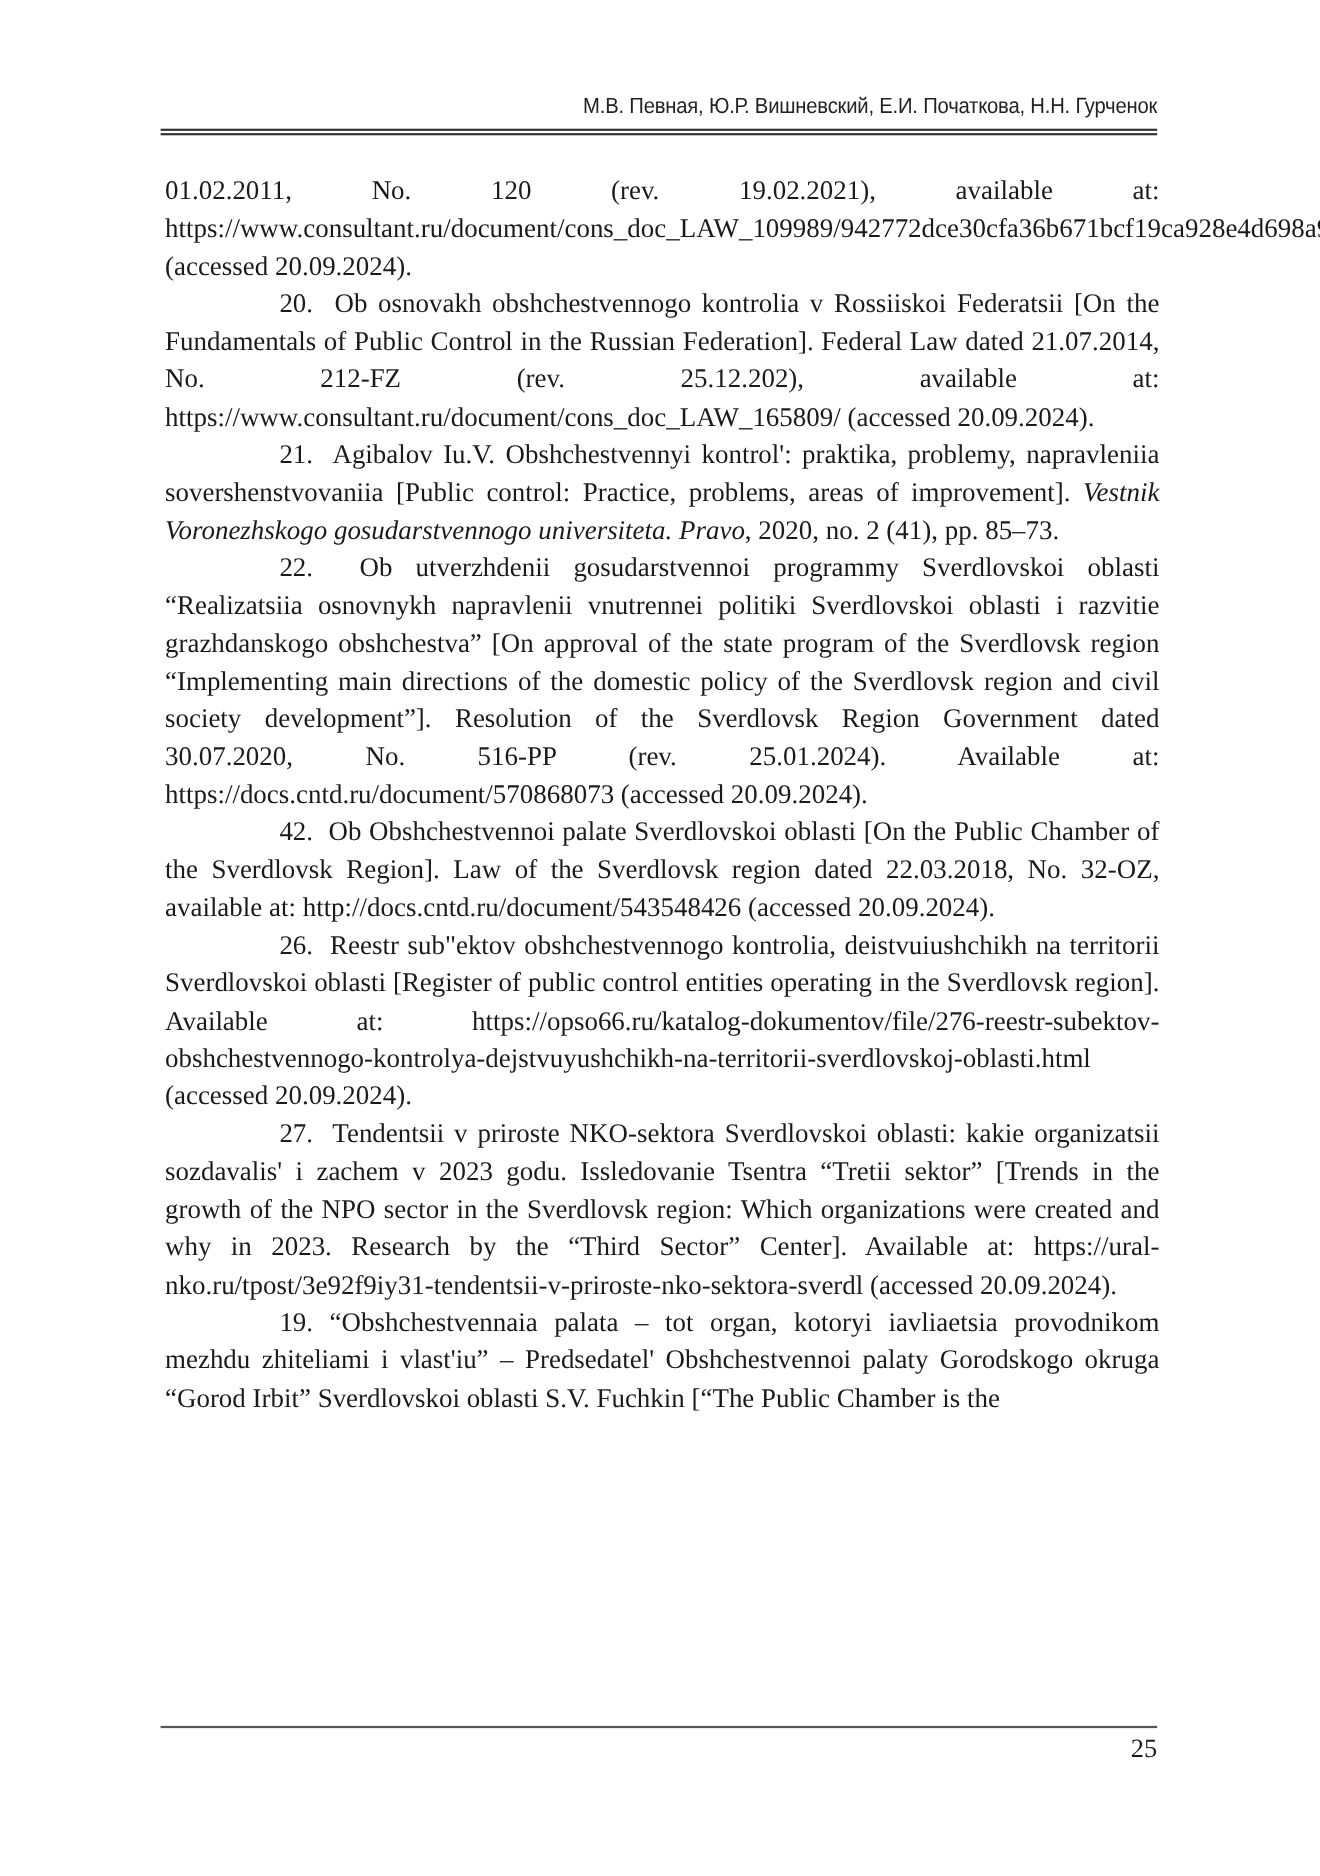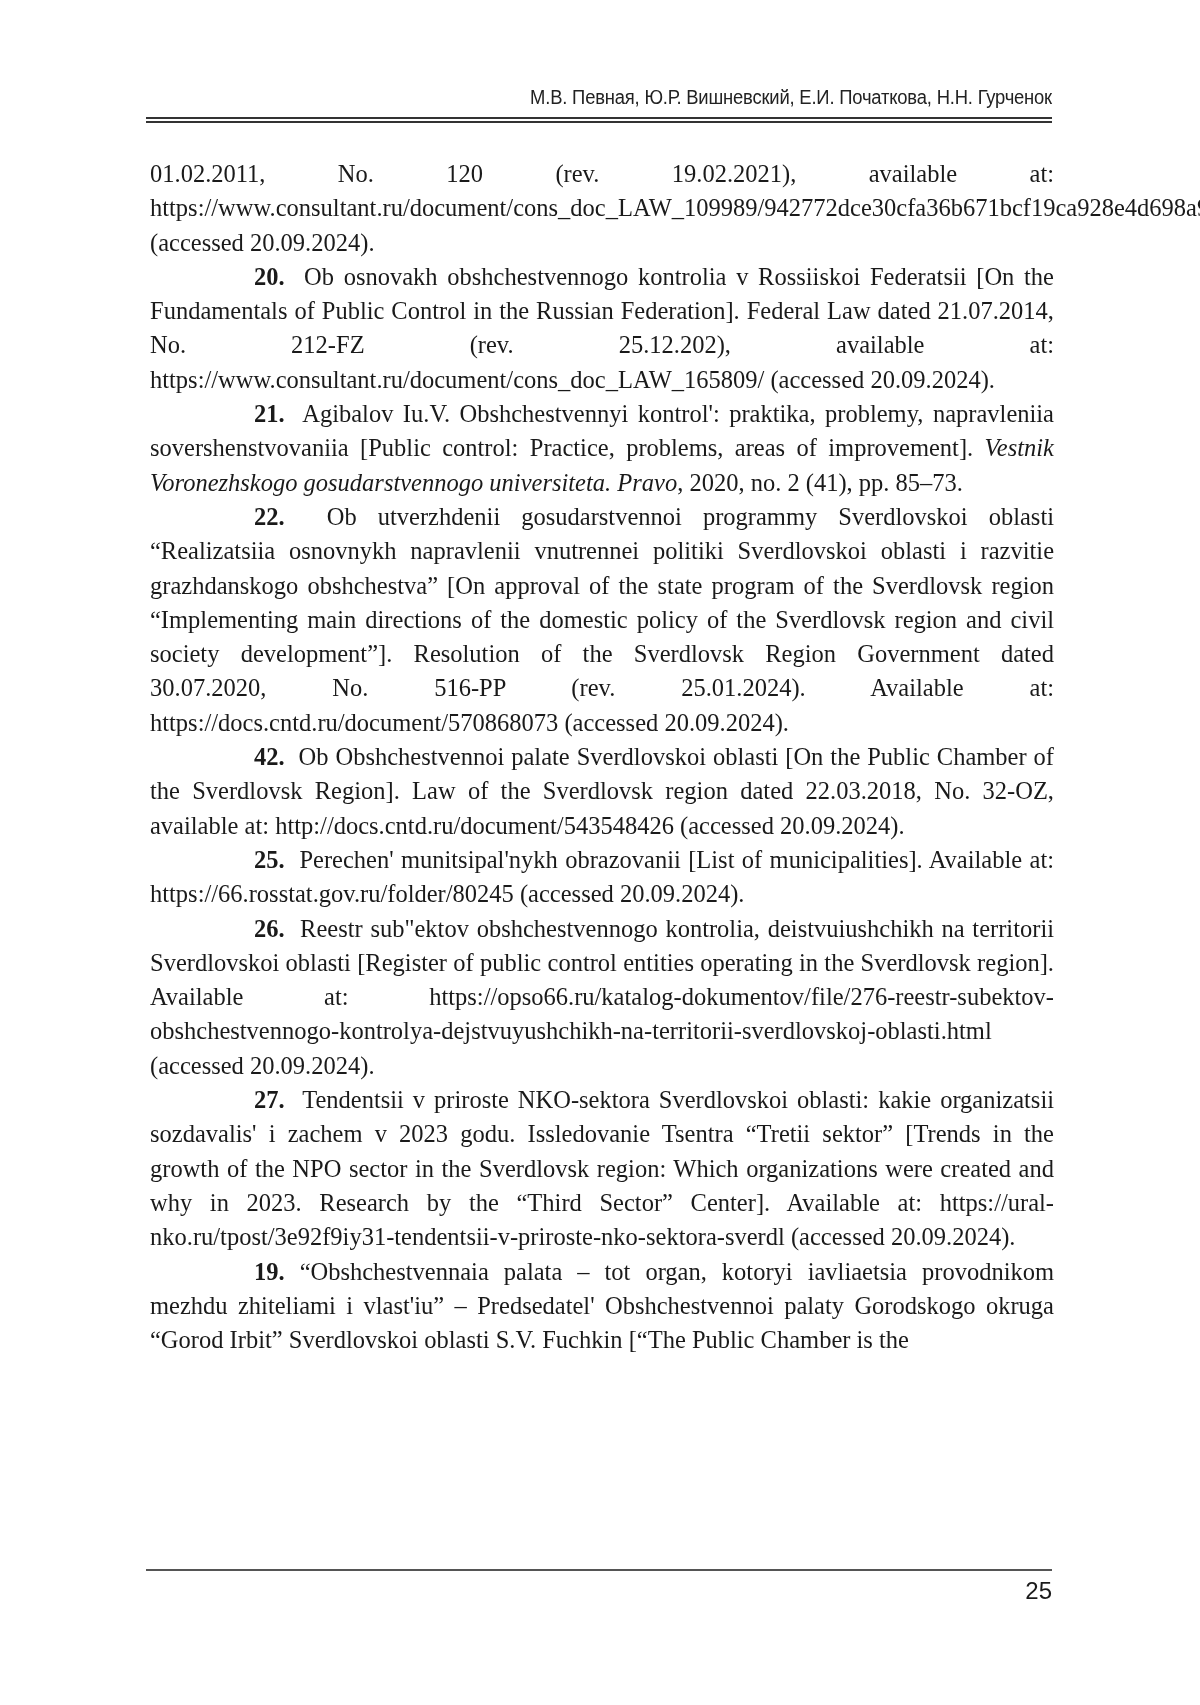--- a/index.html
+++ b/index.html
@@ -49,38 +49,37 @@
     }
     .content p {
       margin: 0;
       text-indent: 0;
     }
     .content p.ref {
       text-indent: 104px;
     }
     .content .num {
       display: inline;
-      font-weight: bold;
     }
     .content .italic {
       font-style: italic;
     }
     .footer-rule {
       position: absolute;
       left: 146px;
       top: 1569px;
       width: 906px;
       height: 0;
       border-top: 2px solid #555555;
     }
     .page-number {
       position: absolute;
       right: 148px;
       top: 1577px;
-      font-family: Liberation Sans, sans-serif;
+      font-family: Liberation Serif, serif;
       font-size: 24px;
       color: #1a1a1a;
     }
   </style>
 </head>
 <body>
 
 <div class="page-header">М.В. Певная, Ю.Р. Вишневский, Е.И. Початкова, Н.Н. Гурченок</div>
 <div class="header-rule"></div>
 
@@ -89,21 +88,20 @@
 
   <p class="ref"><span class="num">20.</span>&nbsp; <span>Ob osnovakh obshchestvennogo kontrolia v Rossiiskoi Federatsii [On the Fundamentals of Public Control in the Russian Federation]. Federal Law dated 21.07.2014, No. 212-FZ (rev. 25.12.202), available at: https://www.consultant.ru/document/cons_doc_LAW_165809/ (accessed 20.09.2024).</span></p>
 
   <p class="ref"><span class="num">21.</span>&nbsp; <span>Agibalov Iu.V. Obshchestvennyi kontrol': praktika, problemy, napravleniia sovershenstvovaniia [Public control: Practice, problems, areas of improvement]. </span><span class="italic">Vestnik Voronezhskogo gosudarstvennogo universiteta. Pravo</span><span>, 2020, no. 2 (41), pp. 85–73.</span></p>
 
   <p class="ref"><span class="num">22.</span>&nbsp; <span>Ob utverzhdenii gosudarstvennoi programmy Sverdlovskoi oblasti “Realizatsiia osnovnykh napravlenii vnutrennei politiki Sverdlovskoi oblasti i razvitie grazhdanskogo obshchestva” [On approval of the state program of the Sverdlovsk region “Implementing main directions of the domestic policy of the Sverdlovsk region and civil society development”]. Resolution of the Sverdlovsk Region Government dated 30.07.2020, No. 516-PP (rev. 25.01.2024). Available at: https://docs.cntd.ru/document/570868073 (accessed 20.09.2024).</span></p>
 
 
   <p class="ref"><span class="num">42.</span>&nbsp; <span>Ob Obshchestvennoi palate Sverdlovskoi oblasti [On the Public Chamber of the Sverdlovsk Region]. Law of the Sverdlovsk region dated 22.03.2018, No. 32-OZ, available at: http://docs.cntd.ru/document/543548426 (accessed 20.09.2024).</span></p>
 
-  <p class="ref"><span class="num">25.</span>&nbsp; <span>Perechen' munitsipal'nykh obrazovanii [List of municipalities]. Available at: https://66.rosstat.gov.ru/folder/80245 (accessed 20.09.2024).</span></p>
 
   <p class="ref"><span class="num">26.</span>&nbsp; <span>Reestr sub"ektov obshchestvennogo kontrolia, deistvuiushchikh na territorii Sverdlovskoi oblasti [Register of public control entities operating in the Sverdlovsk region]. Available at: https://opso66.ru/katalog-dokumentov/file/276-reestr-subektov-obshchestvennogo-kontrolya-dejstvuyushchikh-na-territorii-sverdlovskoj-oblasti.html (accessed 20.09.2024).</span></p>
 
   <p class="ref"><span class="num">27.</span>&nbsp; <span>Tendentsii v priroste NKO-sektora Sverdlovskoi oblasti: kakie organizatsii sozdavalis' i zachem v 2023 godu. Issledovanie Tsentra “Tretii sektor” [Trends in the growth of the NPO sector in the Sverdlovsk region: Which organizations were created and why in 2023. Research by the “Third Sector” Center]. Available at: https://ural-nko.ru/tpost/3e92f9iy31-tendentsii-v-priroste-nko-sektora-sverdl (accessed 20.09.2024).</span></p>
 
   <p class="ref"><span class="num">19.</span> <span>“Obshchestvennaia palata – tot organ, kotoryi iavliaetsia provodnikom mezhdu zhiteliami i vlast'iu” – Predsedatel' Obshchestvennoi palaty Gorodskogo okruga “Gorod Irbit” Sverdlovskoi oblasti S.V. Fuchkin [“The Public Chamber is the</span></p>
 </div>
 
 <div class="footer-rule"></div>
 <div class="page-number">25</div>

